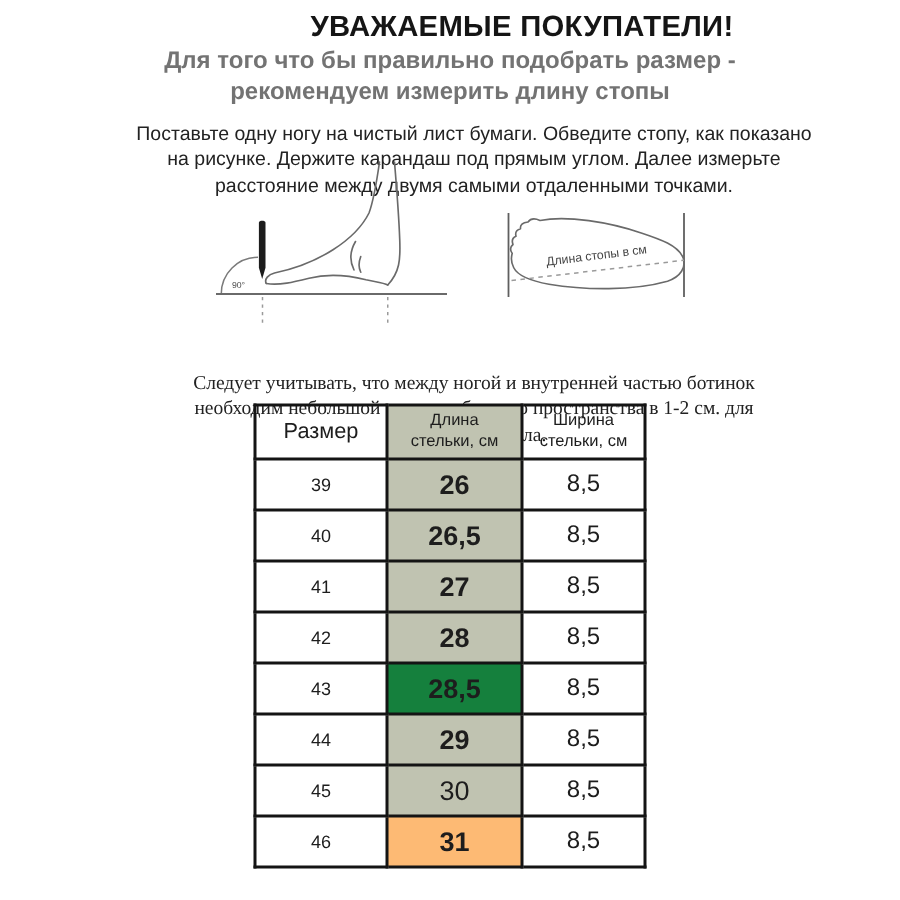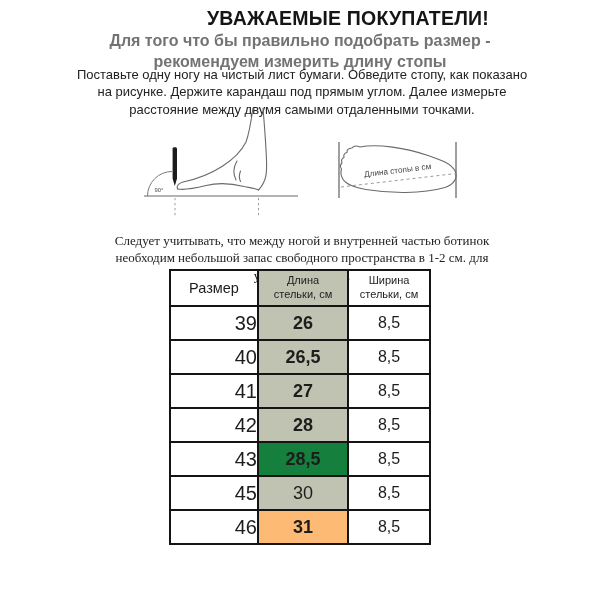--- a/index.html
+++ b/index.html
@@ -9,21 +9,21 @@
   }
   .page-title{
     position:absolute;top:7px;left:0;width:600px;margin:0;
     text-align:center;font-size:19.5px;font-weight:700;letter-spacing:.2px;color:#151515;padding-left:48px;
   }
   .page-subtitle{
     position:absolute;top:31px;left:50%;transform:translateX(-50%);width:420px;margin:0;
     text-align:center;font-size:16px;font-weight:700;line-height:1.3;color:#737373;
   }
   .para{
-    position:absolute;left:50%;transform:translateX(-50%);margin:2px;
+    position:absolute;left:50%;transform:translateX(-50%);margin:16px;
     text-align:center;font-size:13px;line-height:1.34;color:#222;
   }
   .para-measure{top:64px;width:452px;}
   .para-allowance{top:230px;width:414px;font-family:Liberation Serif, serif;}
   .diagrams{position:absolute;top:100px;left:0;width:600px;height:122px;}
   .svg-side{position:absolute;left:120px;top:0;}
   .svg-top{position:absolute;left:318px;top:18px;}
   .size-table{
     position:absolute;top:269px;left:50%;transform:translateX(-50%);
     border-collapse:collapse;table-layout:fixed;
@@ -32,21 +32,21 @@
     border:2px solid #141414;text-align:center;vertical-align:middle;padding:0;margin-top:20px;
   }
   .col-size{width:86px;}
   .col-len{width:88px;}
   .col-wid{width:80px;}
   .size-table thead tr{height:36px;}
   .size-table tbody tr{height:34px;}
   th.h-size{font-size:14.5px;font-weight:400;}
   th.h-two{font-size:11px;font-weight:400;line-height:1.25;}
   th.h-two .wrapcap{display:inline-block;max-width:66px;}
-  td.c-size{font-size:20px;font-weight:400;text-align:right;}
+  td.c-size{font-size:12px;font-weight:400;}
   td.c-len{font-size:18px;font-weight:700;}
   td.c-len.light{font-weight:400;}
   td.c-wid{font-size:16px;font-weight:400;}
 </style>
 </head>
 <body>
 
 <div class="page">
 
   <h1 class="page-title">УВАЖАЕМЫЕ ПОКУПАТЕЛИ!</h1>
@@ -117,20 +117,25 @@
         <td class="c-size">42</td>
         <td class="c-len" style="background: rgb(192, 195, 177);">28</td>
         <td class="c-wid">8,5</td>
       </tr>
       <tr>
         <td class="c-size">43</td>
         <td class="c-len" style="background: #15803d;">28,5</td>
         <td class="c-wid">8,5</td>
       </tr>
       <tr>
+        <td class="c-size">44</td>
+        <td class="c-len" style="background: rgb(192, 195, 177);">29</td>
+        <td class="c-wid">8,5</td>
+      </tr>
+      <tr>
         <td class="c-size">45</td>
         <td class="c-len light" style="background: rgb(192, 195, 177);">30</td>
         <td class="c-wid">8,5</td>
       </tr>
       <tr>
         <td class="c-size">46</td>
         <td class="c-len light" style="background: #fdba74; font-weight: bold;">31</td>
         <td class="c-wid">8,5</td>
       </tr>
     </tbody>

